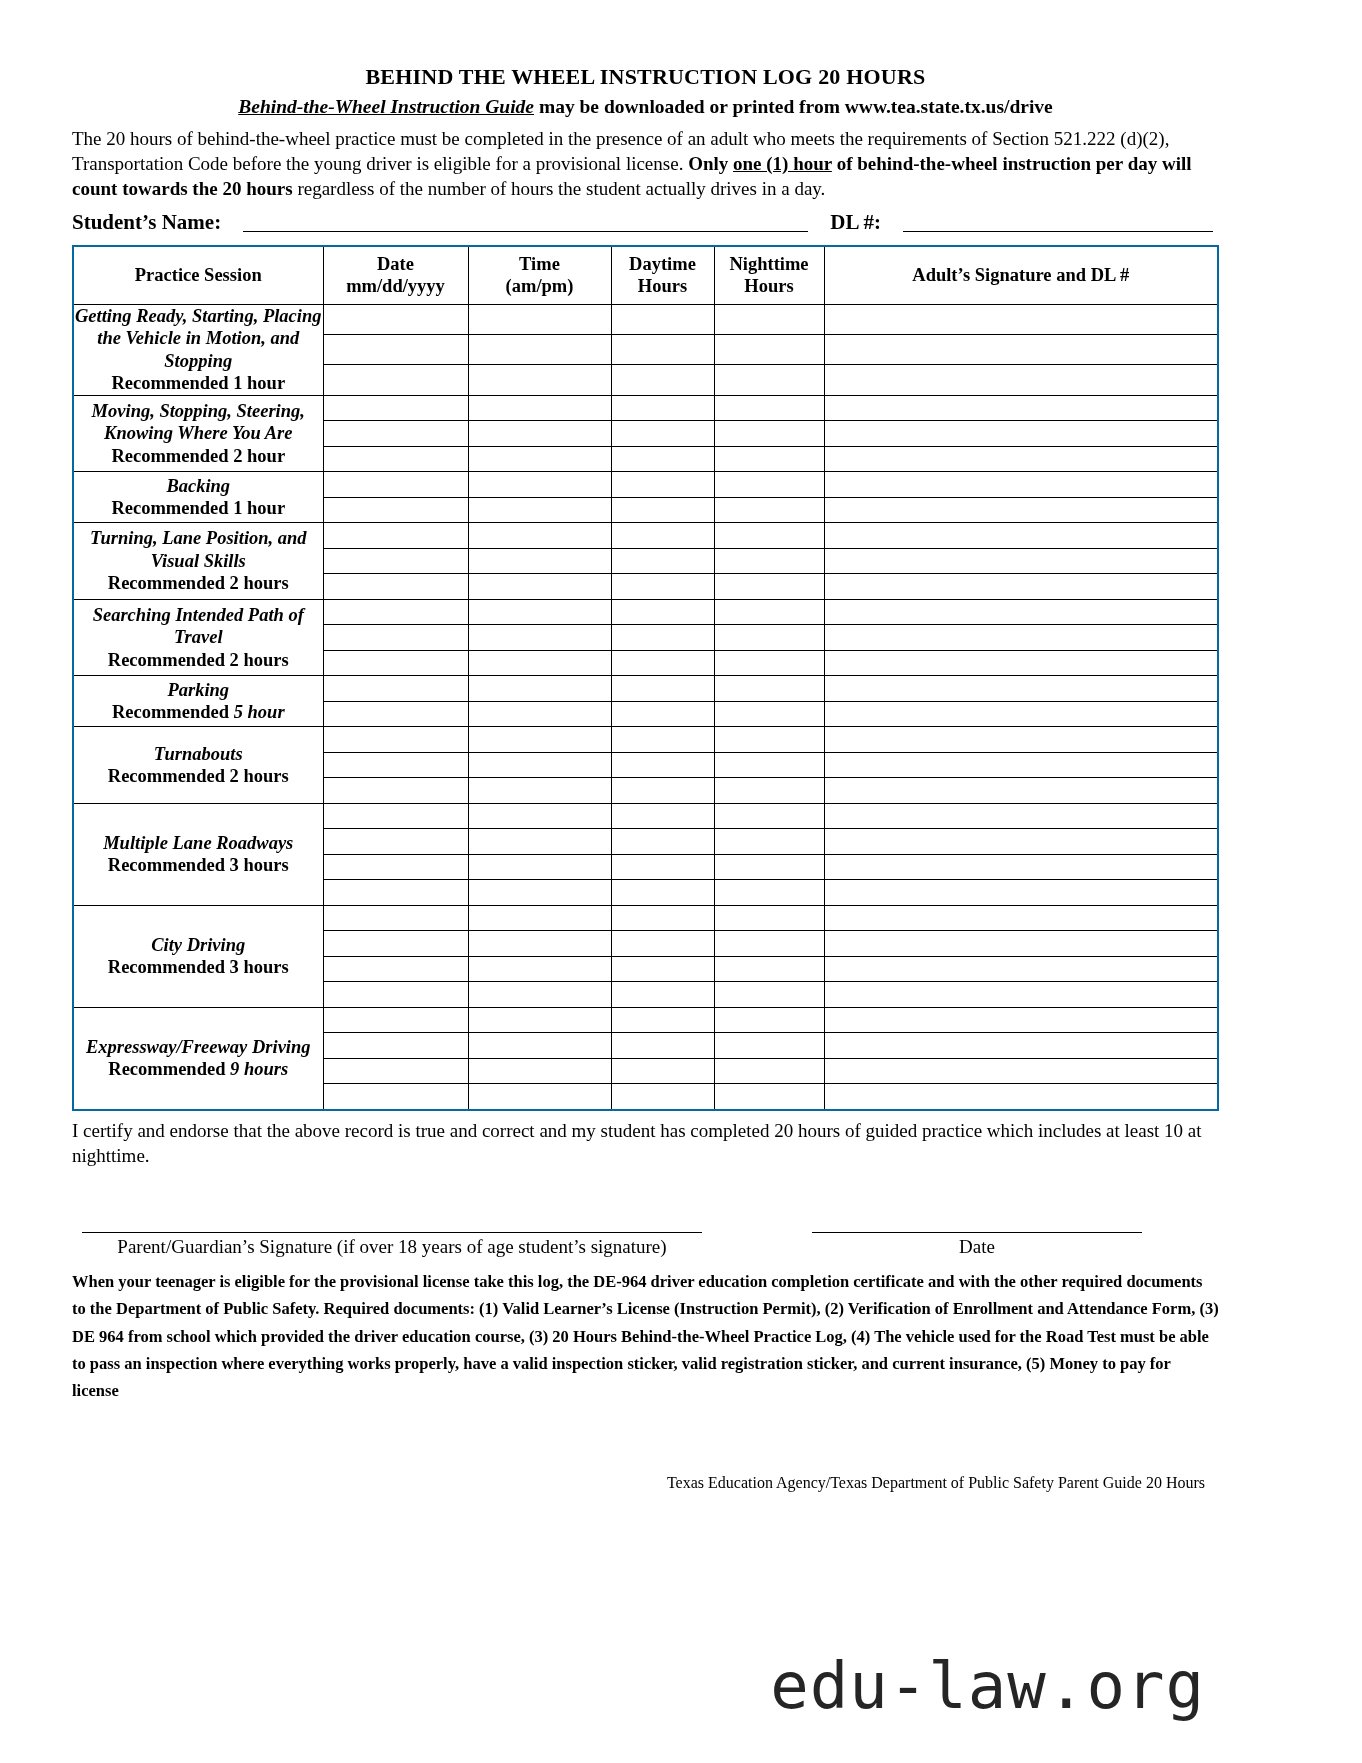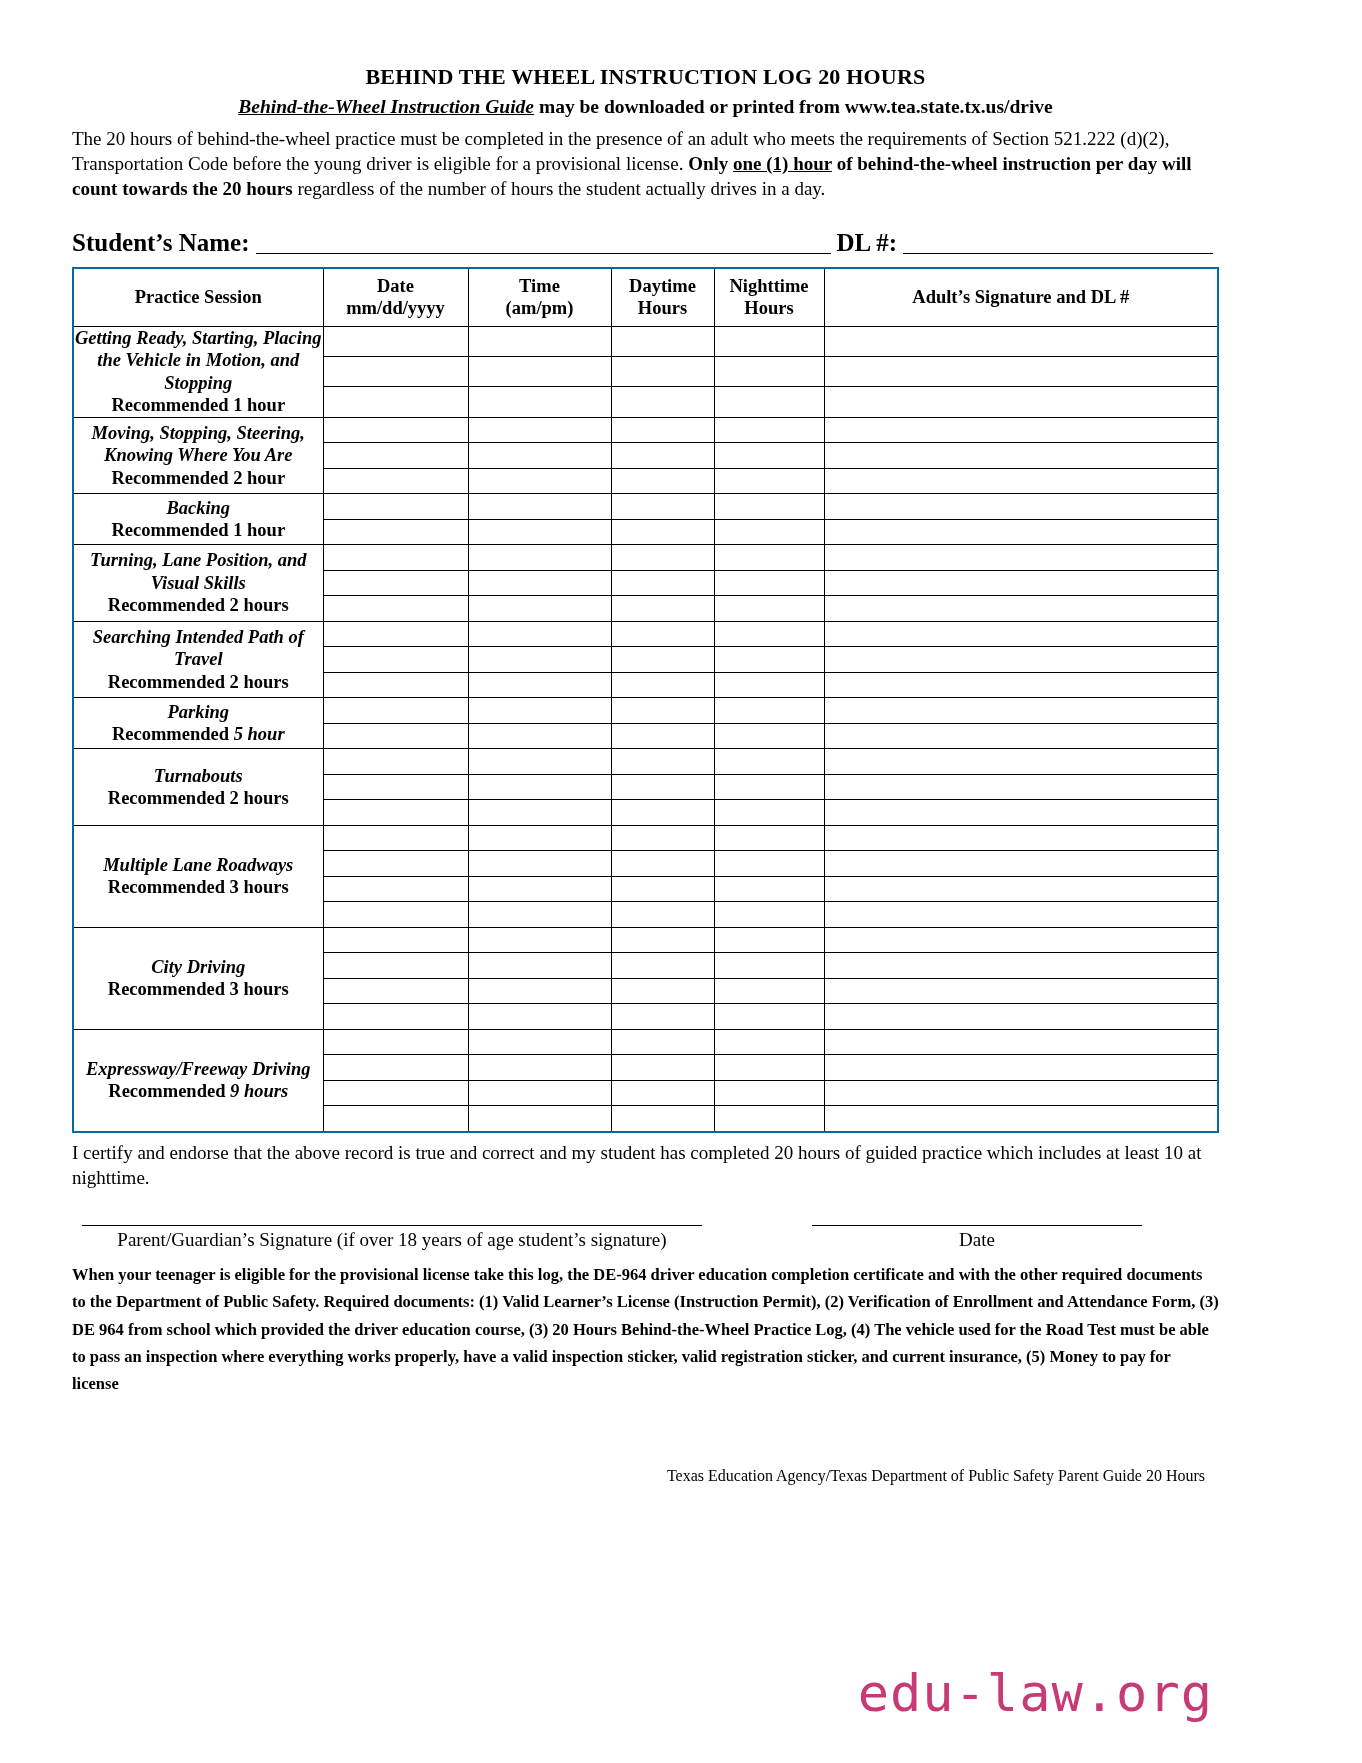--- a/index.html
+++ b/index.html
@@ -42,24 +42,24 @@
     font-size: 19px;
     line-height: 1.32;
     margin: 0 0 4px 0;
     text-align: left;
   }
   .intro b { font-weight: bold; }
   .intro .ul { text-decoration: underline; font-weight: bold; }
   .name-row {
     display: flex;
     align-items: flex-end;
-    font-size: 25px;
+    font-size: 21px;
     font-weight: bold;
-    margin: 28px 0 10px 0;
-    gap: 0;
+    margin: 9px 0 10px 0;
+    gap: 16px;
   }
   .name-row .lbl { white-space: nowrap; }
   .name-row .rule {
     flex: 1 1 auto;
     border-bottom: 1.5px solid #000;
     height: 17px;
     margin: 0 6px 3px 6px;
   }
   .name-row .rule.dl { flex: 0 0 310px; }
   table.log {
@@ -112,42 +112,42 @@
   }
   .sig-block { text-align: center; }
   .sig-block .line {
     border-bottom: 1.3px solid #000;
     height: 1px;
   }
   .sig-block .cap {
     font-size: 19px;
     padding-top: 3px;
   }
-  .sig-parent { flex: 0 0 620px; margin-left: 10px; }
+  .sig-parent { flex: 0 0 620px; margin-left: 10px; margin-top: 29px; }
   .sig-date { flex: 0 0 330px; margin-left: 110px; }
   .legal {
     margin-top: 10px;
     font-size: 16.5px;
     font-weight: bold;
     line-height: 1.65;
     text-align: left;
   }
   .footer-note {
     margin-top: 70px;
     text-align: right;
     font-size: 16px;
     padding-right: 14px;
   }
   .watermark {
     position: absolute;
-    right: 78px;
+    right: 86px;
     bottom: 40px;
     font-family: "DejaVu Sans Mono", monospace;
-    font-size: 52px;
-    color: #be185d;
+    font-size: 64px;
+    color: #000000;
     letter-spacing: 1px;
     opacity: 0.85;
     user-select: none;
   }
 </style>
 </head>
 <body>
 
 <div class="page">
 

